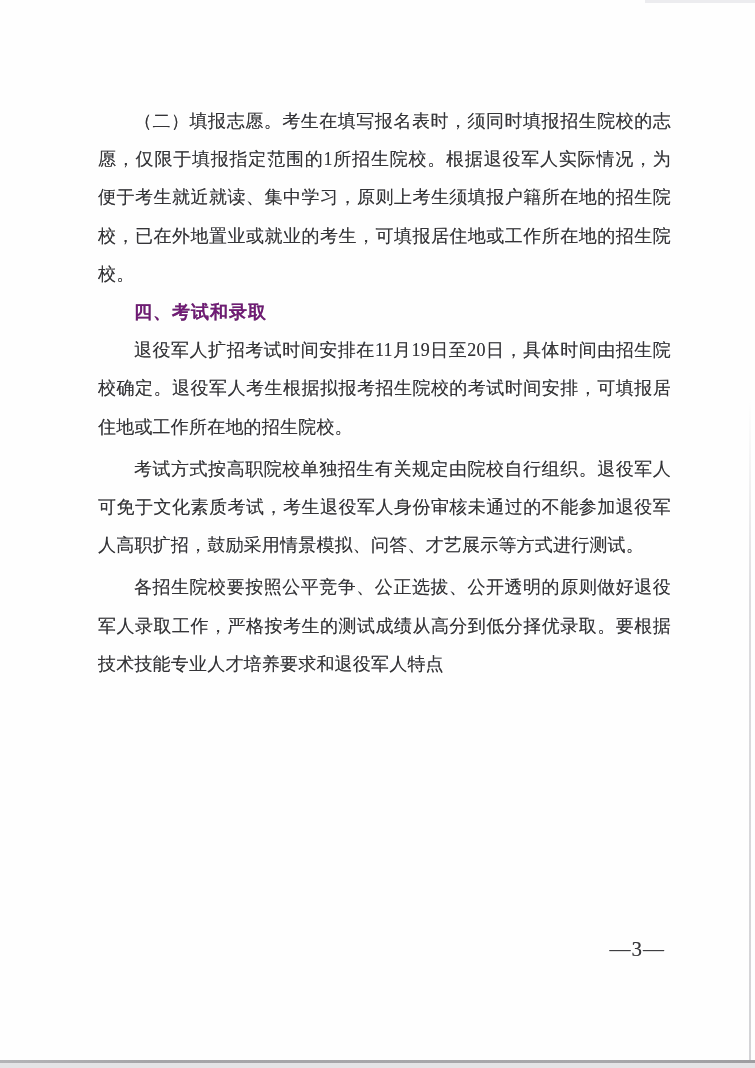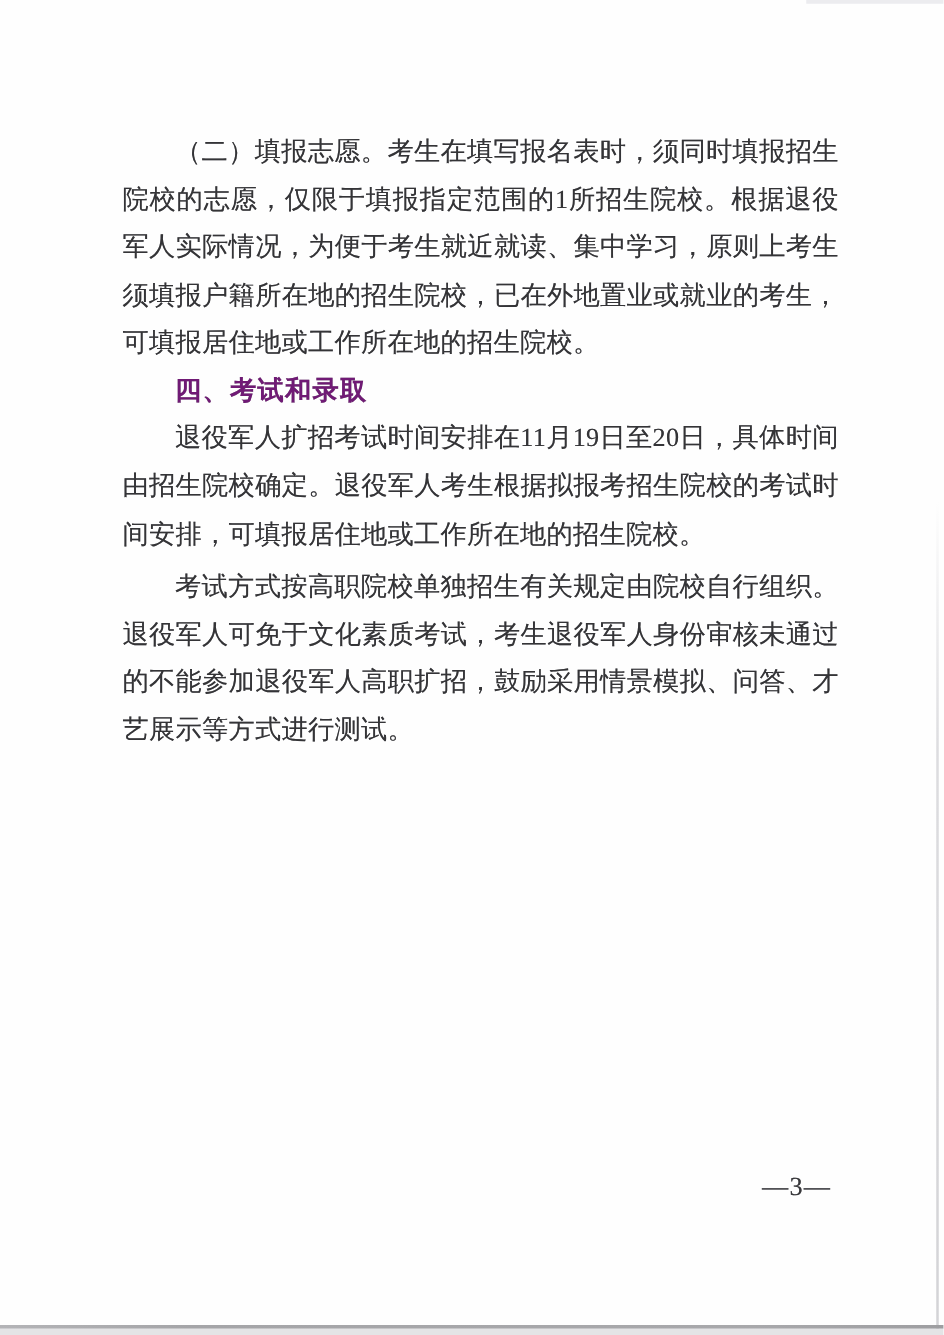--- a/index.html
+++ b/index.html
@@ -14,21 +14,21 @@
     background: #fefefe;
     overflow: hidden;
     font-family: "Liberation Serif", "DejaVu Serif", serif;
   }
   .content {
     position: absolute;
     left: 98px;
     top: 102px;
     width: 573px;
     color: #343437;
-    font-size: 21px;
+    font-size: 18px;
     text-align: justify;
     text-justify: inter-ideograph;
     letter-spacing: 0.2px;
     text-shadow: 0 0 0.5px rgba(55,55,58,0.55);
   }
   .content p {
     margin: 0;
     line-height: 38.2px;
     text-indent: 2em;
   }
@@ -87,20 +87,21 @@
 </head>
 <body>
 
 <div class="page">
 
   <div class="content">
     <p class="body-para">（二）填报志愿。考生在填写报名表时，须同时填报招生院校的志愿，仅限于填报指定范围的1所招生院校。根据退役军人实际情况，为便于考生就近就读、集中学习，原则上考生须填报户籍所在地的招生院校，已在外地置业或就业的考生，可填报居住地或工作所在地的招生院校。</p>
     <p class="heading">四、考试和录取</p>
     <p class="body-para">退役军人扩招考试时间安排在11月19日至20日，具体时间由招生院校确定。退役军人考生根据拟报考招生院校的考试时间安排，可填报居住地或工作所在地的招生院校。</p>
     <p class="body-para gap">考试方式按高职院校单独招生有关规定由院校自行组织。退役军人可免于文化素质考试，考生退役军人身份审核未通过的不能参加退役军人高职扩招，鼓励采用情景模拟、问答、才艺展示等方式进行测试。</p>
+    <p class="body-para gap">各招生院校要按照公平竞争、公正选拔、公开透明的原则做好退役军人录取工作，严格按考生的测试成绩从高分到低分择优录取。要根据技术技能专业人才培养要求和退役军人特点</p>
   </div>
 
   <div class="page-number">—3—</div>
 
   <div class="edge-top"></div>
   <div class="edge-right"></div>
   <div class="edge-bottom"></div>
   <div class="edge-bottom-light"></div>
 
 </div>

